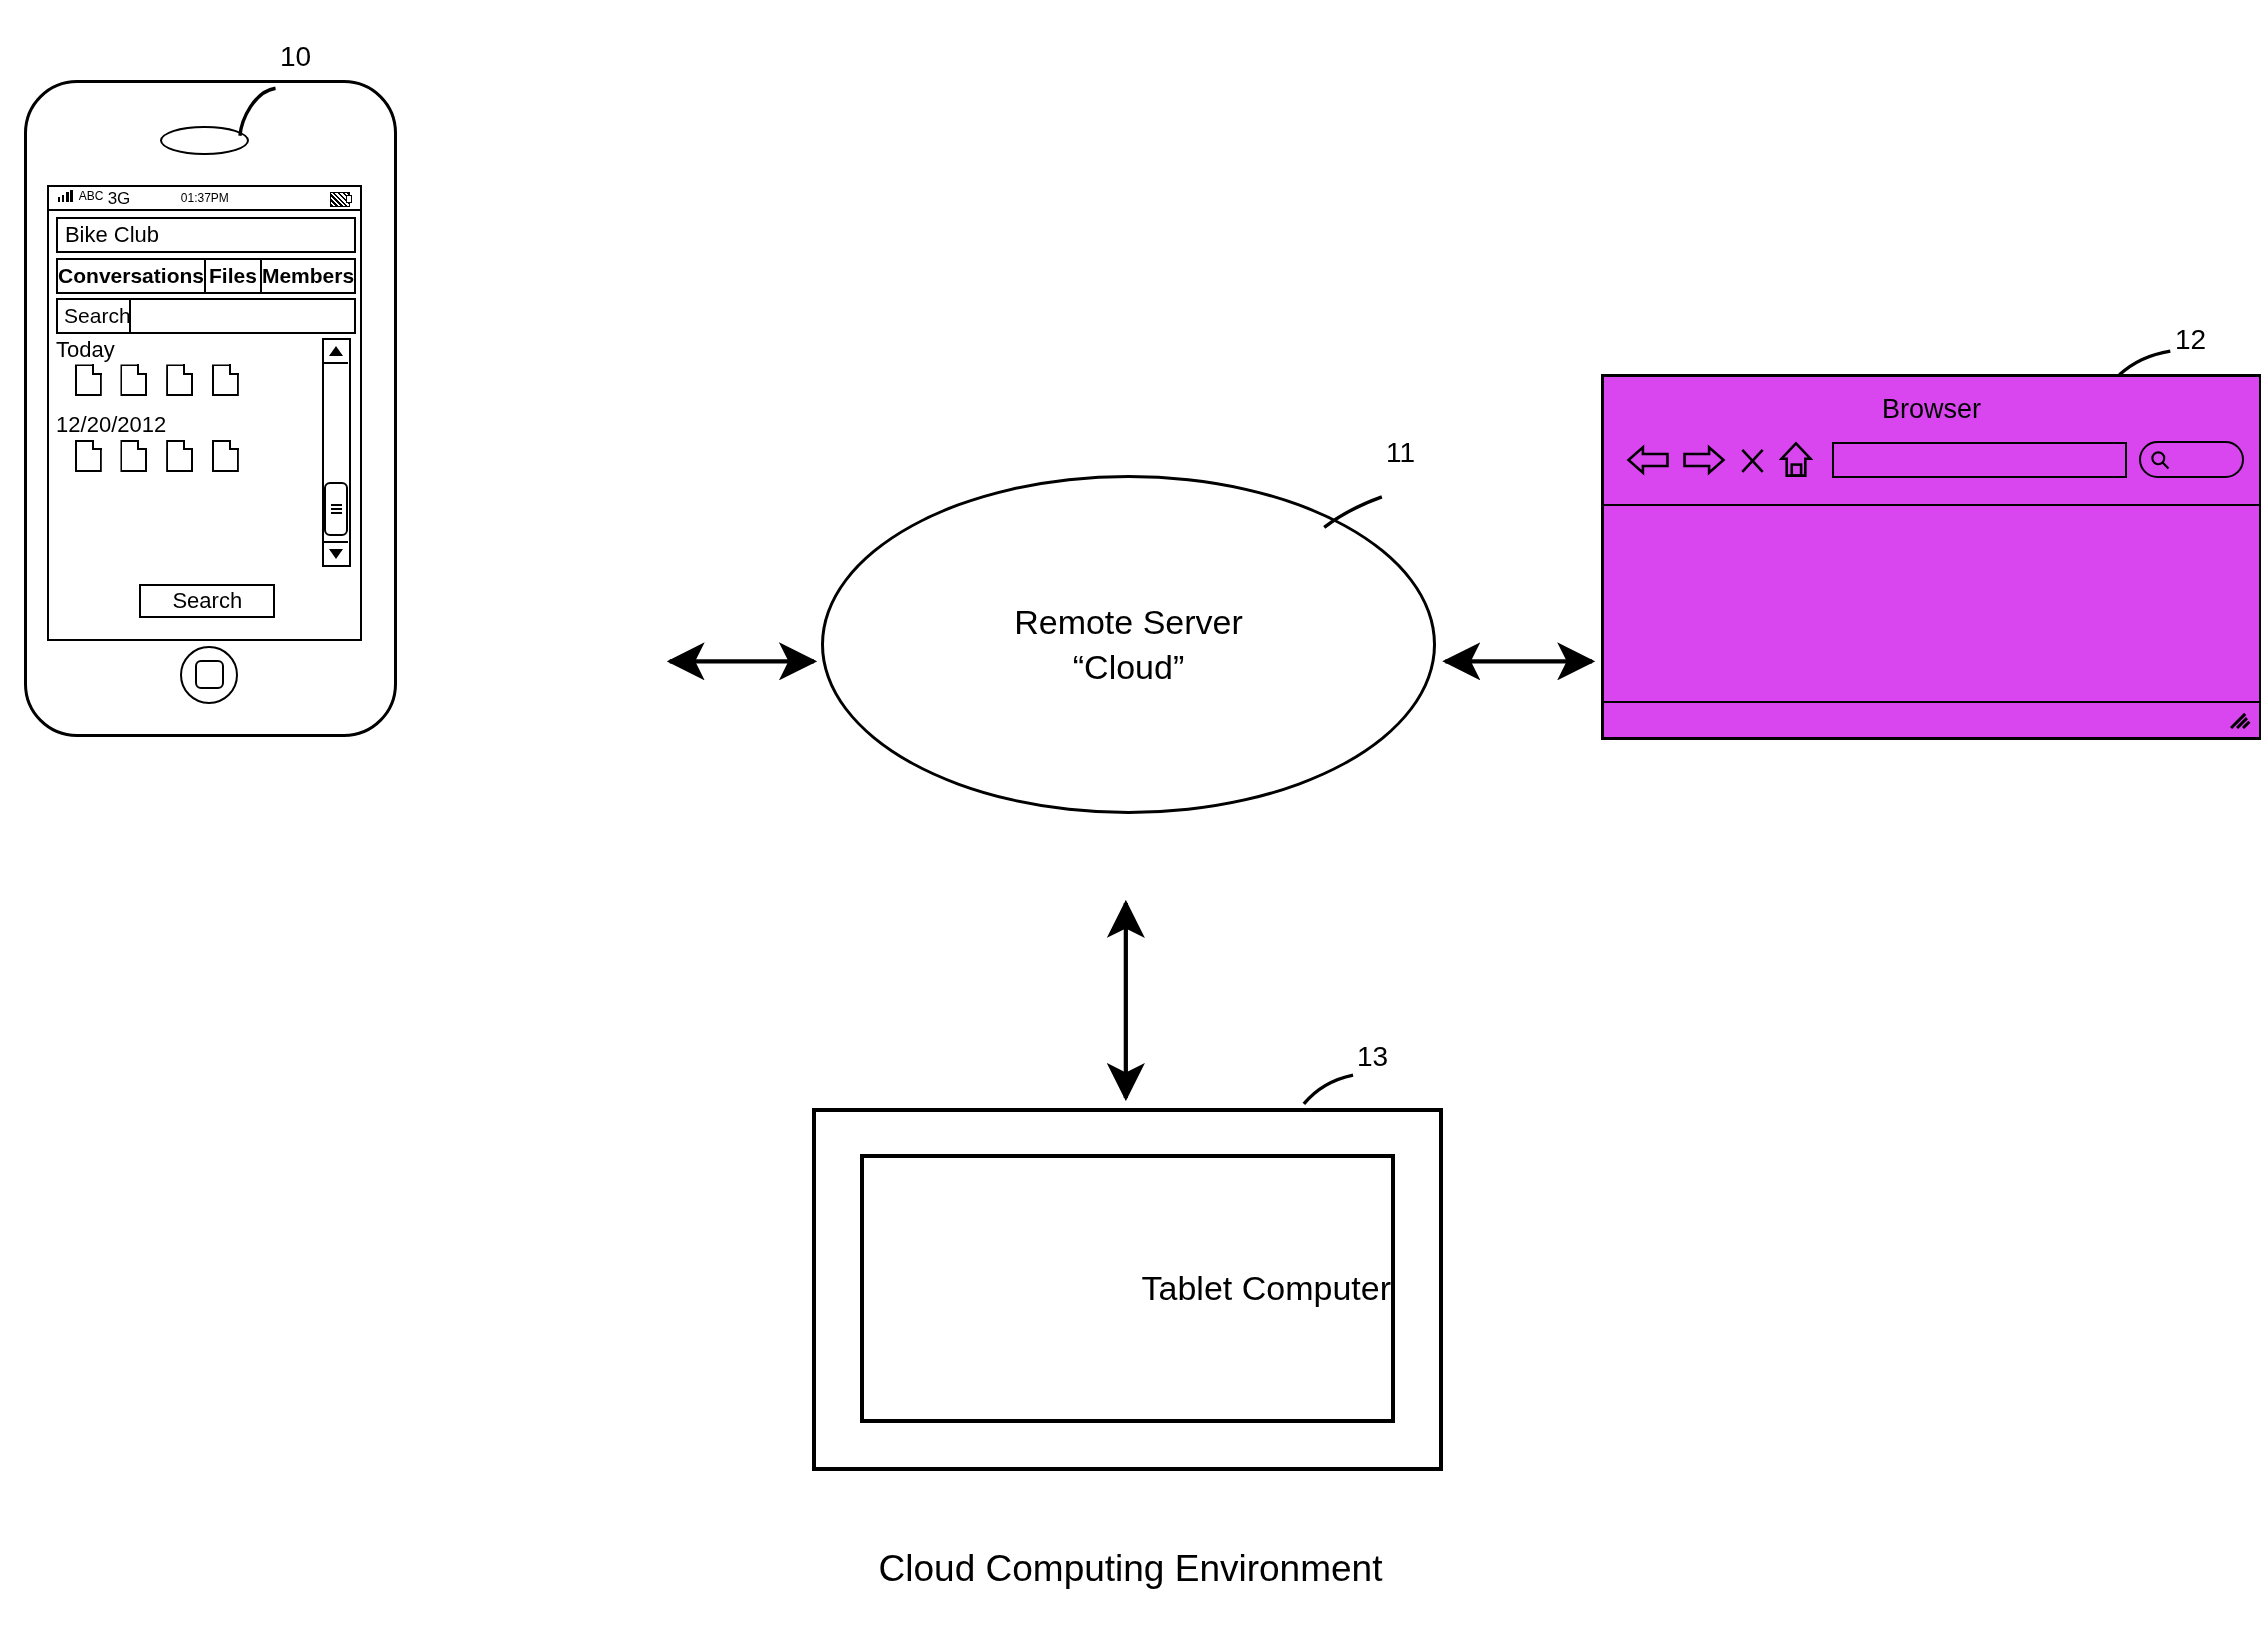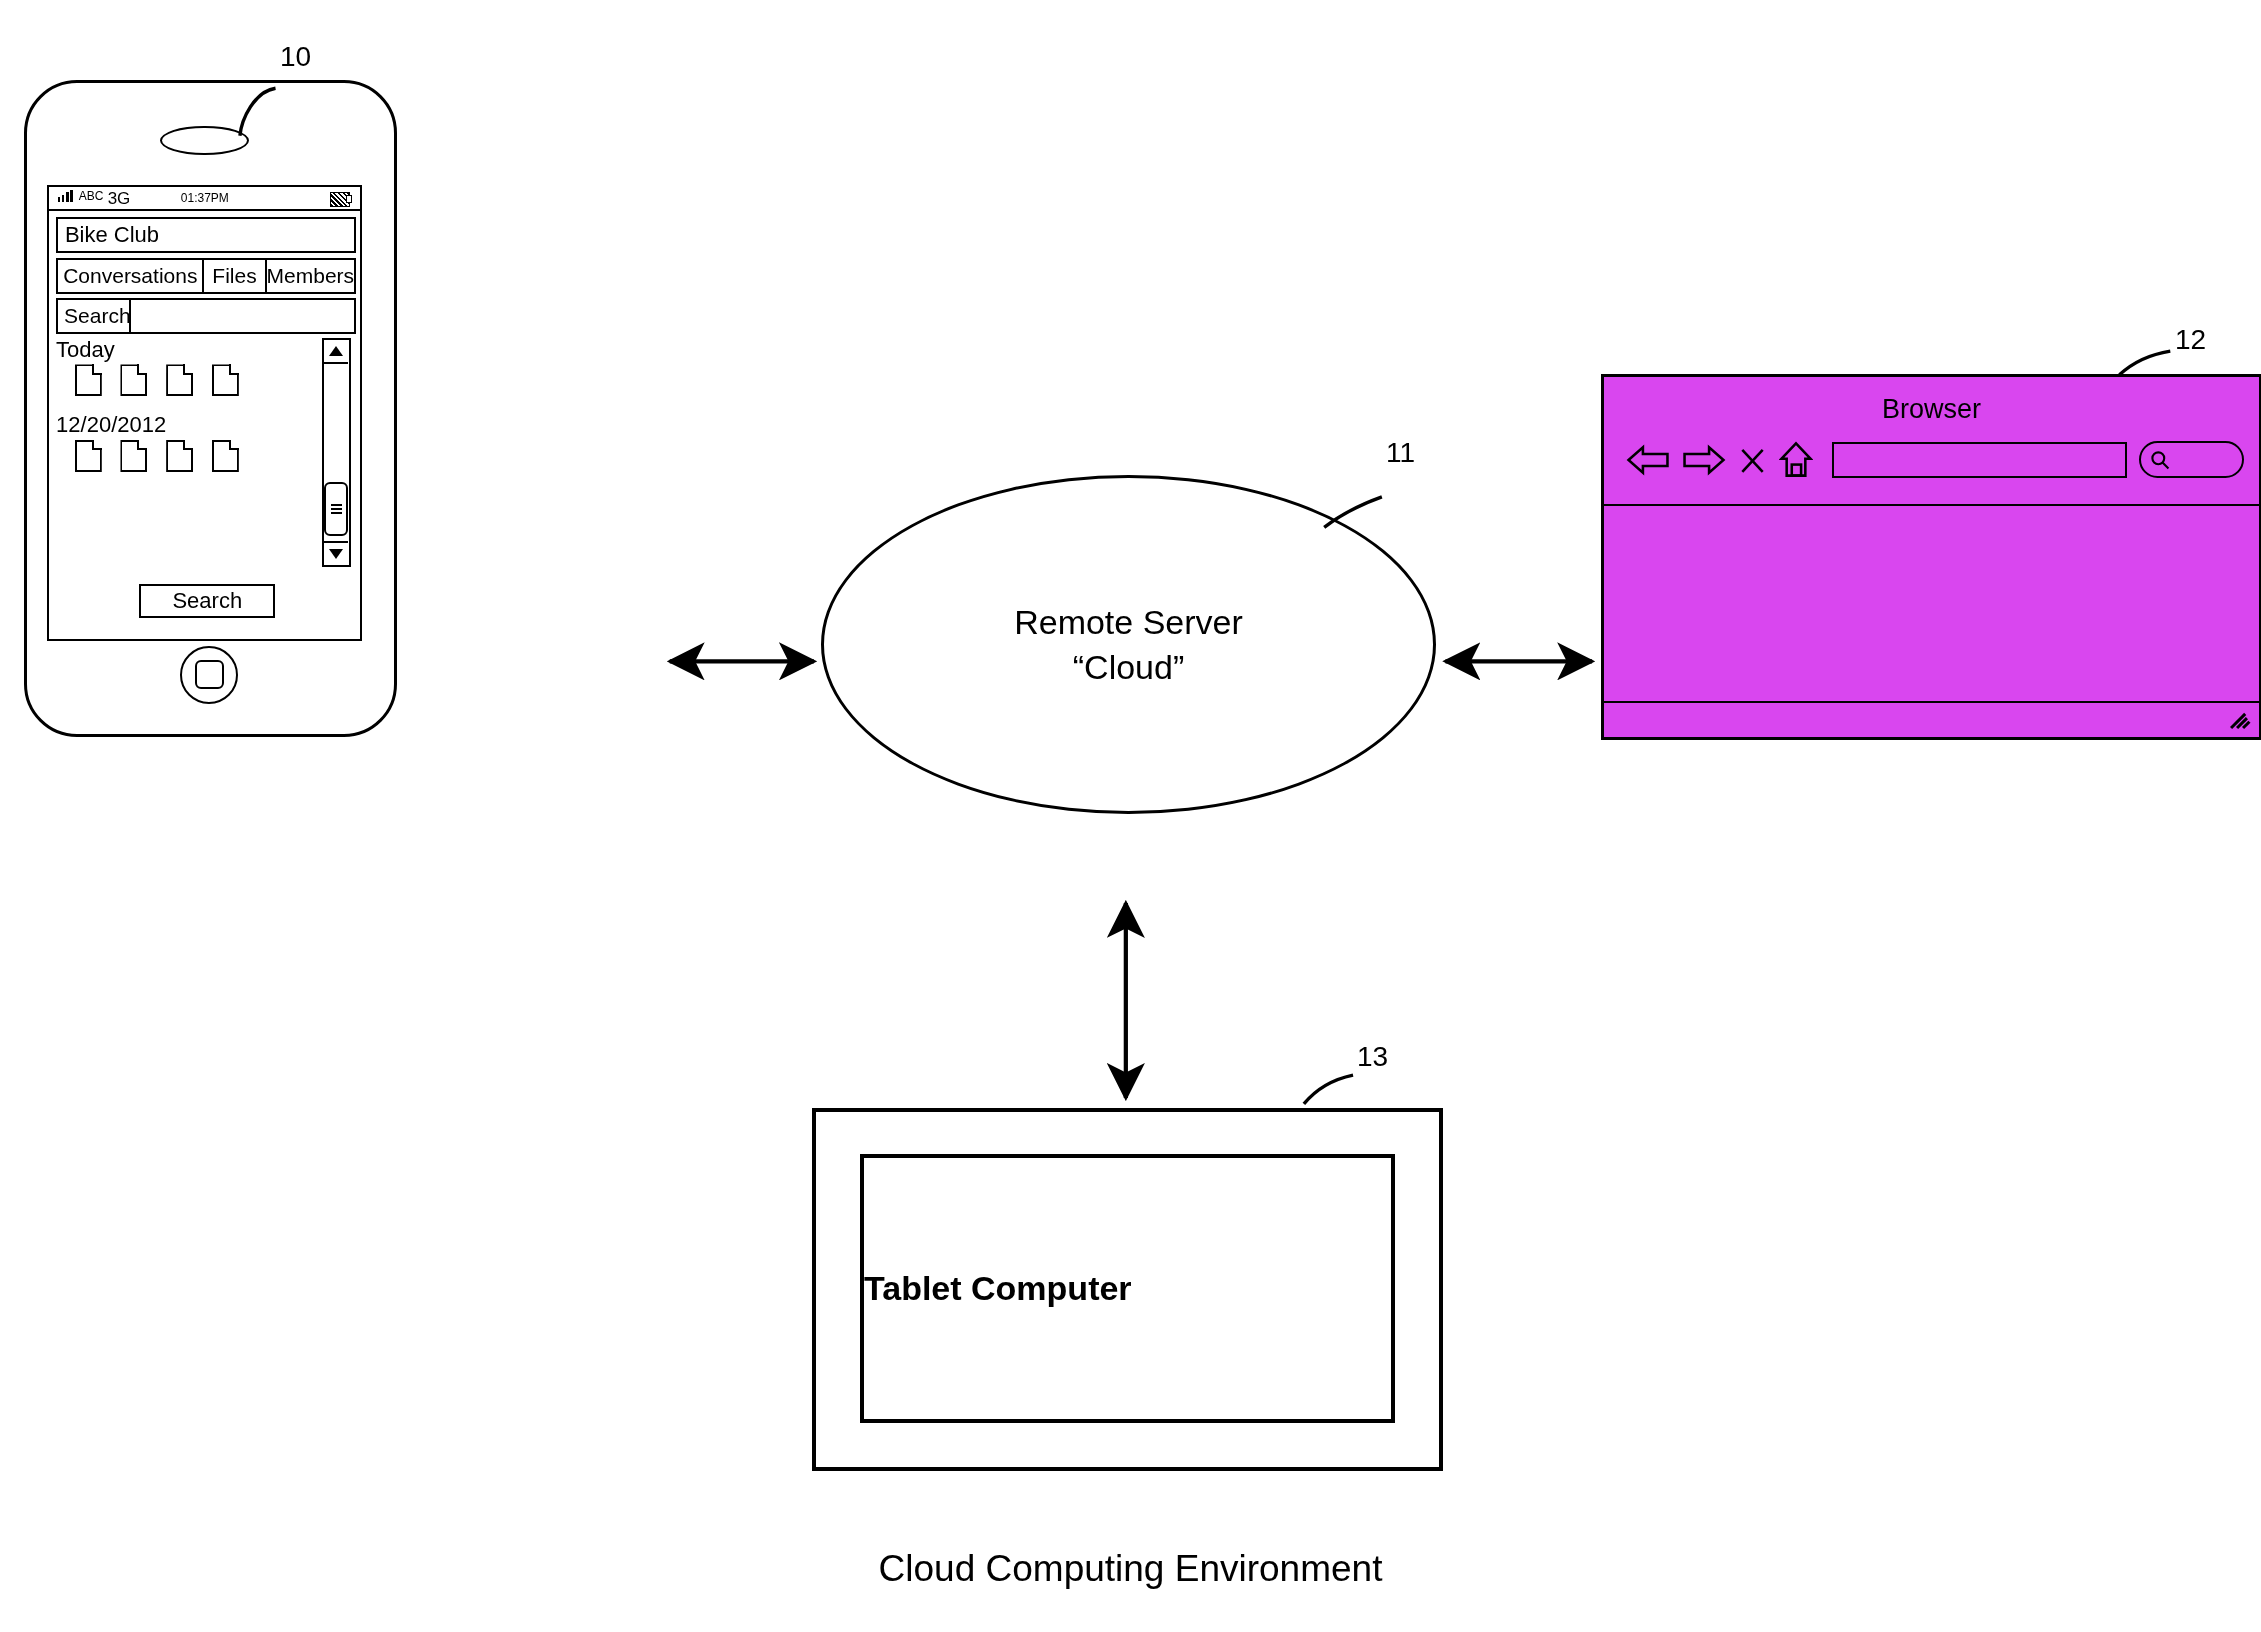--- a/index.html
+++ b/index.html
@@ -97,20 +97,21 @@
   #tab-row {
     left: 6.8px; top: 47px; width: 300px; height: 36px;
     border: 2.5px solid #000;
     display: flex;
   }
   .tab {
     border-right: 2.5px solid #000;
     display: flex; align-items: center; justify-content: center;
     font-size: 21px;
     box-sizing: border-box;
+    font-weight: bold;
   }
   .tab:last-child { border-right: none; }
   .tab.t0 { width: 151px; }
   .tab.t1 { width: 64px; }
   .tab.t2 { flex: 1; }
 
   #search-row {
     left: 6.8px; top: 87px; width: 300px; height: 36px;
     border: 2.5px solid #000;
     display: flex;
@@ -256,21 +257,21 @@
     left: 812px; top: 1108px;
     width: 631px; height: 363px;
     border: 4.2px solid #000;
     background: #fff;
     box-sizing: border-box;
   }
   #tablet-screen {
     position: absolute; left: 44px; top: 42px; right: 44px; bottom: 44px;
     border: 4.2px solid #000;
     box-sizing: border-box;
-    display: flex; align-items: center; justify-content: flex-start; font-weight: bold;
+    display: flex; align-items: center; justify-content: flex-end;
   }
   #tablet-screen span { font-size: 34px; }
 
   
   #figure-caption {
     left: 0; right: 0; top: 1548px;
     text-align: center;
     font-size: 37px;
   }
 

